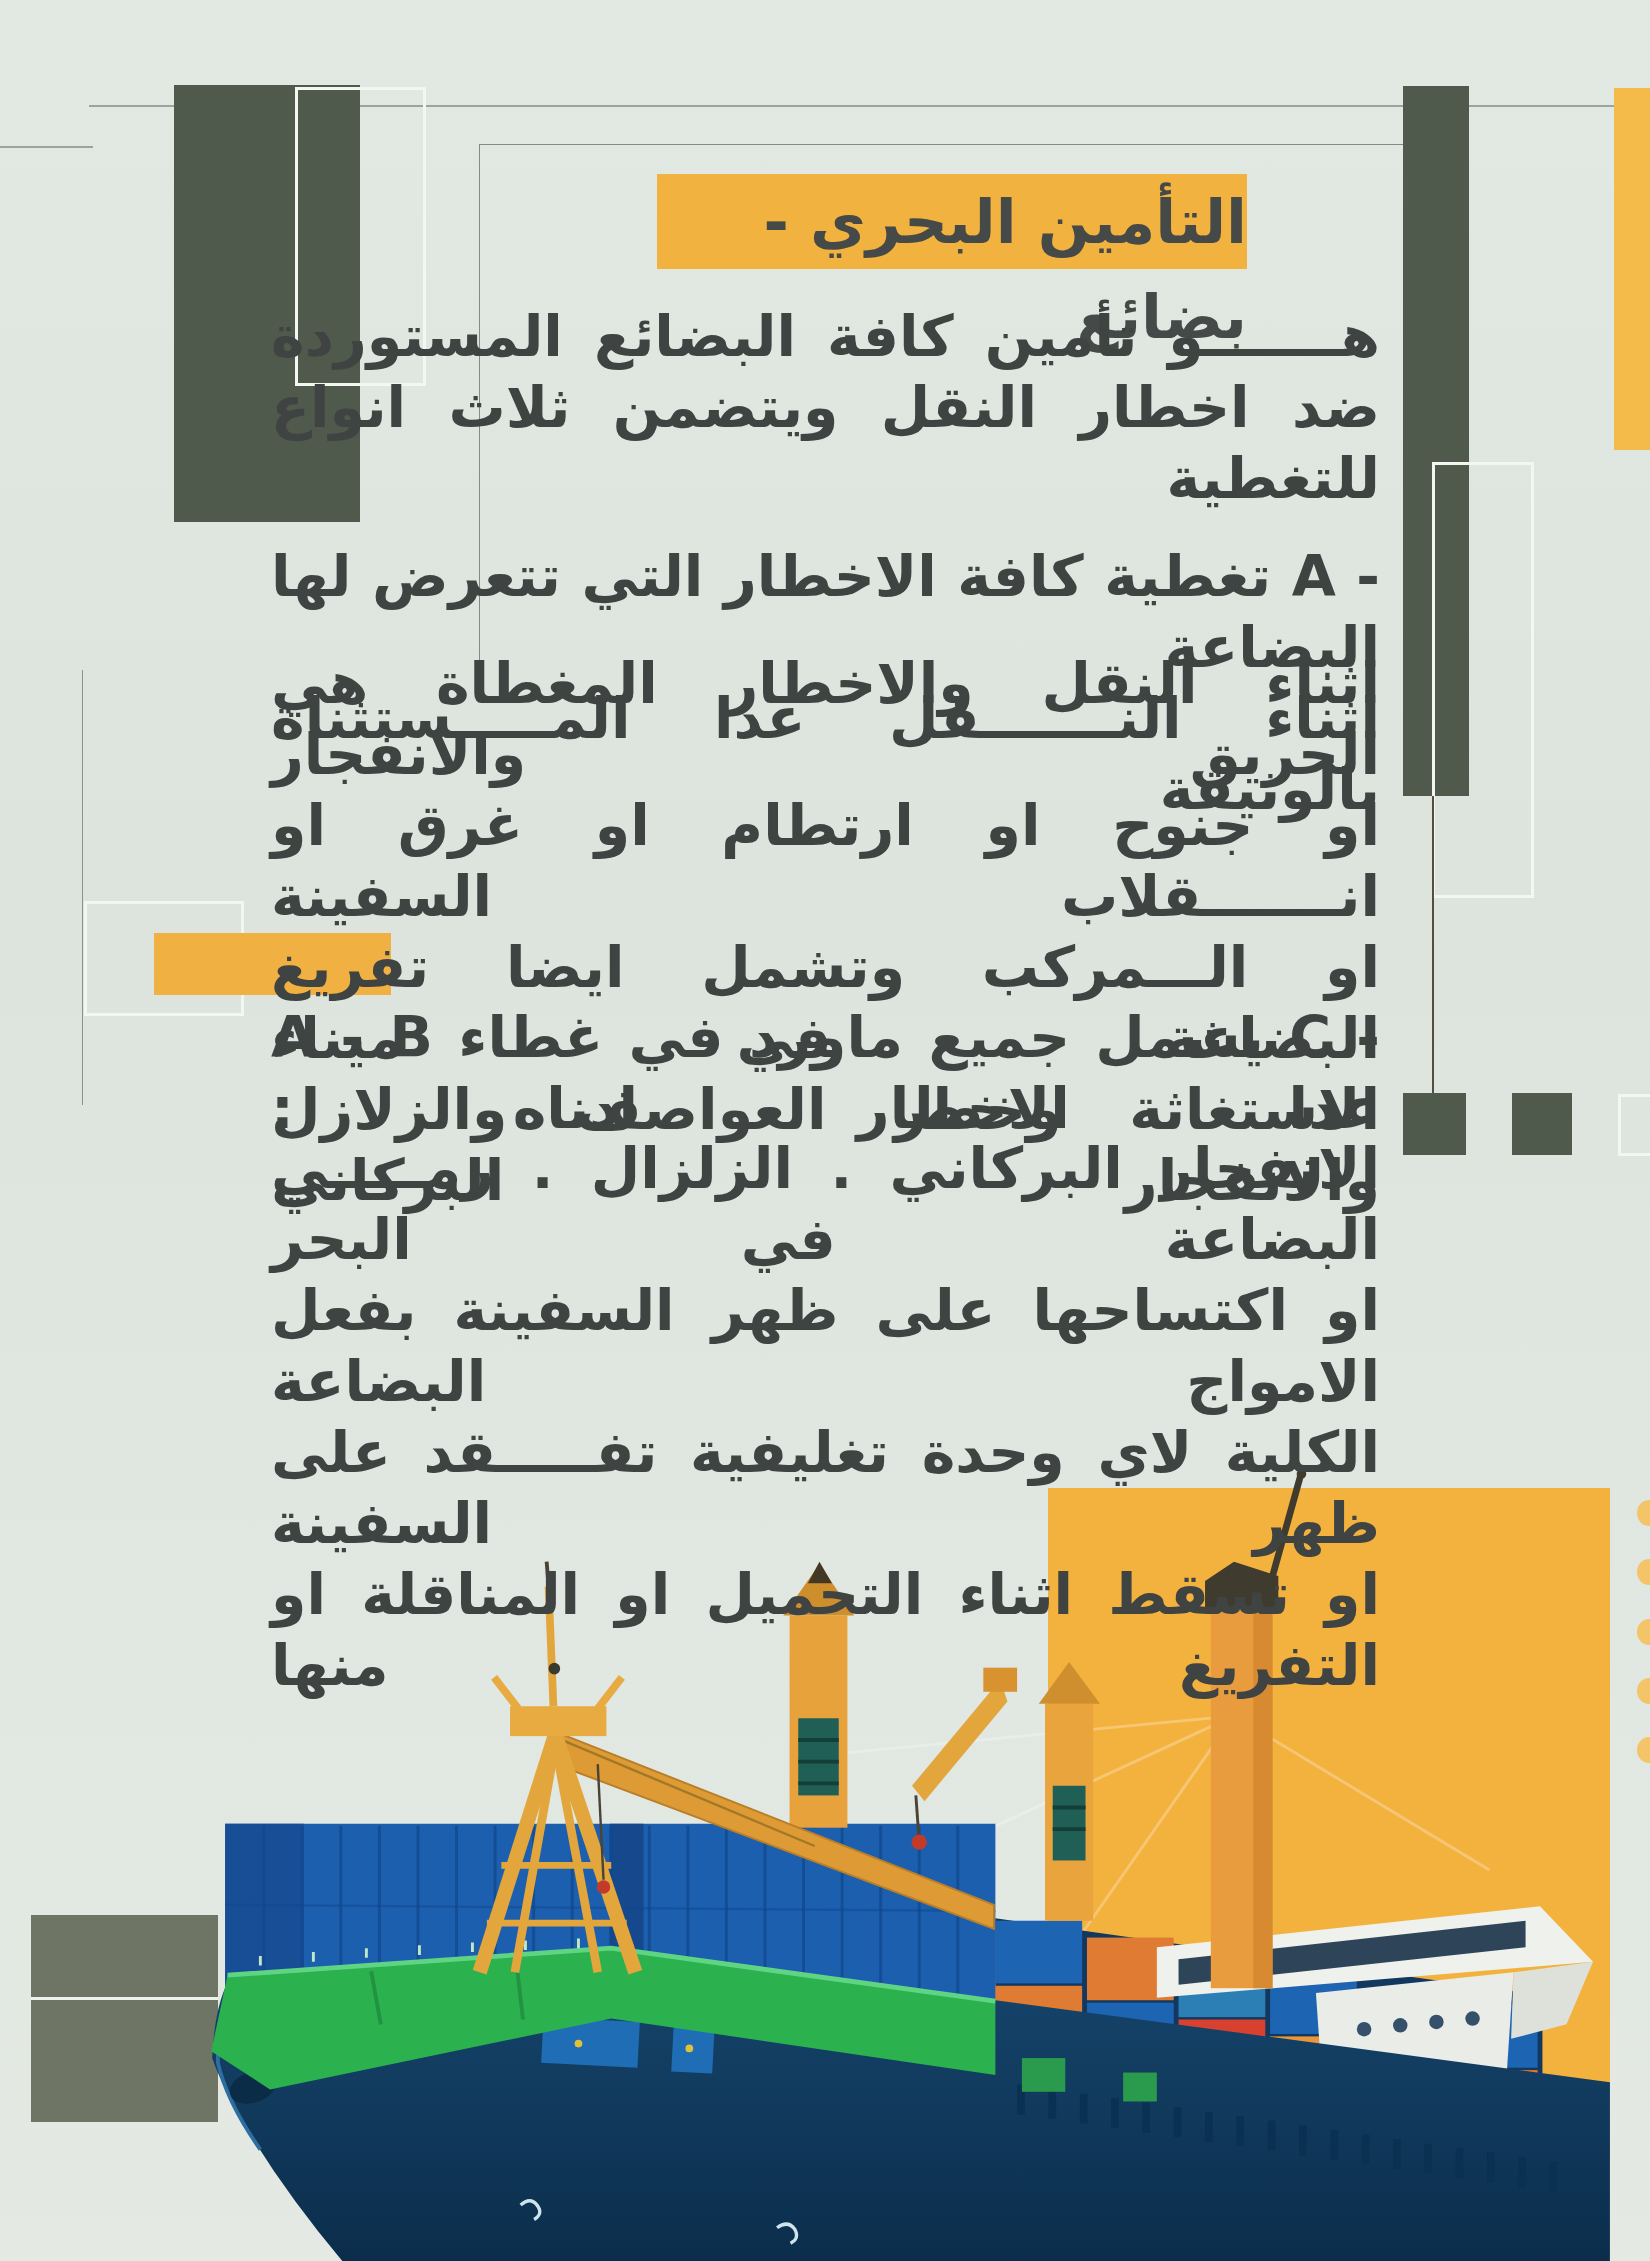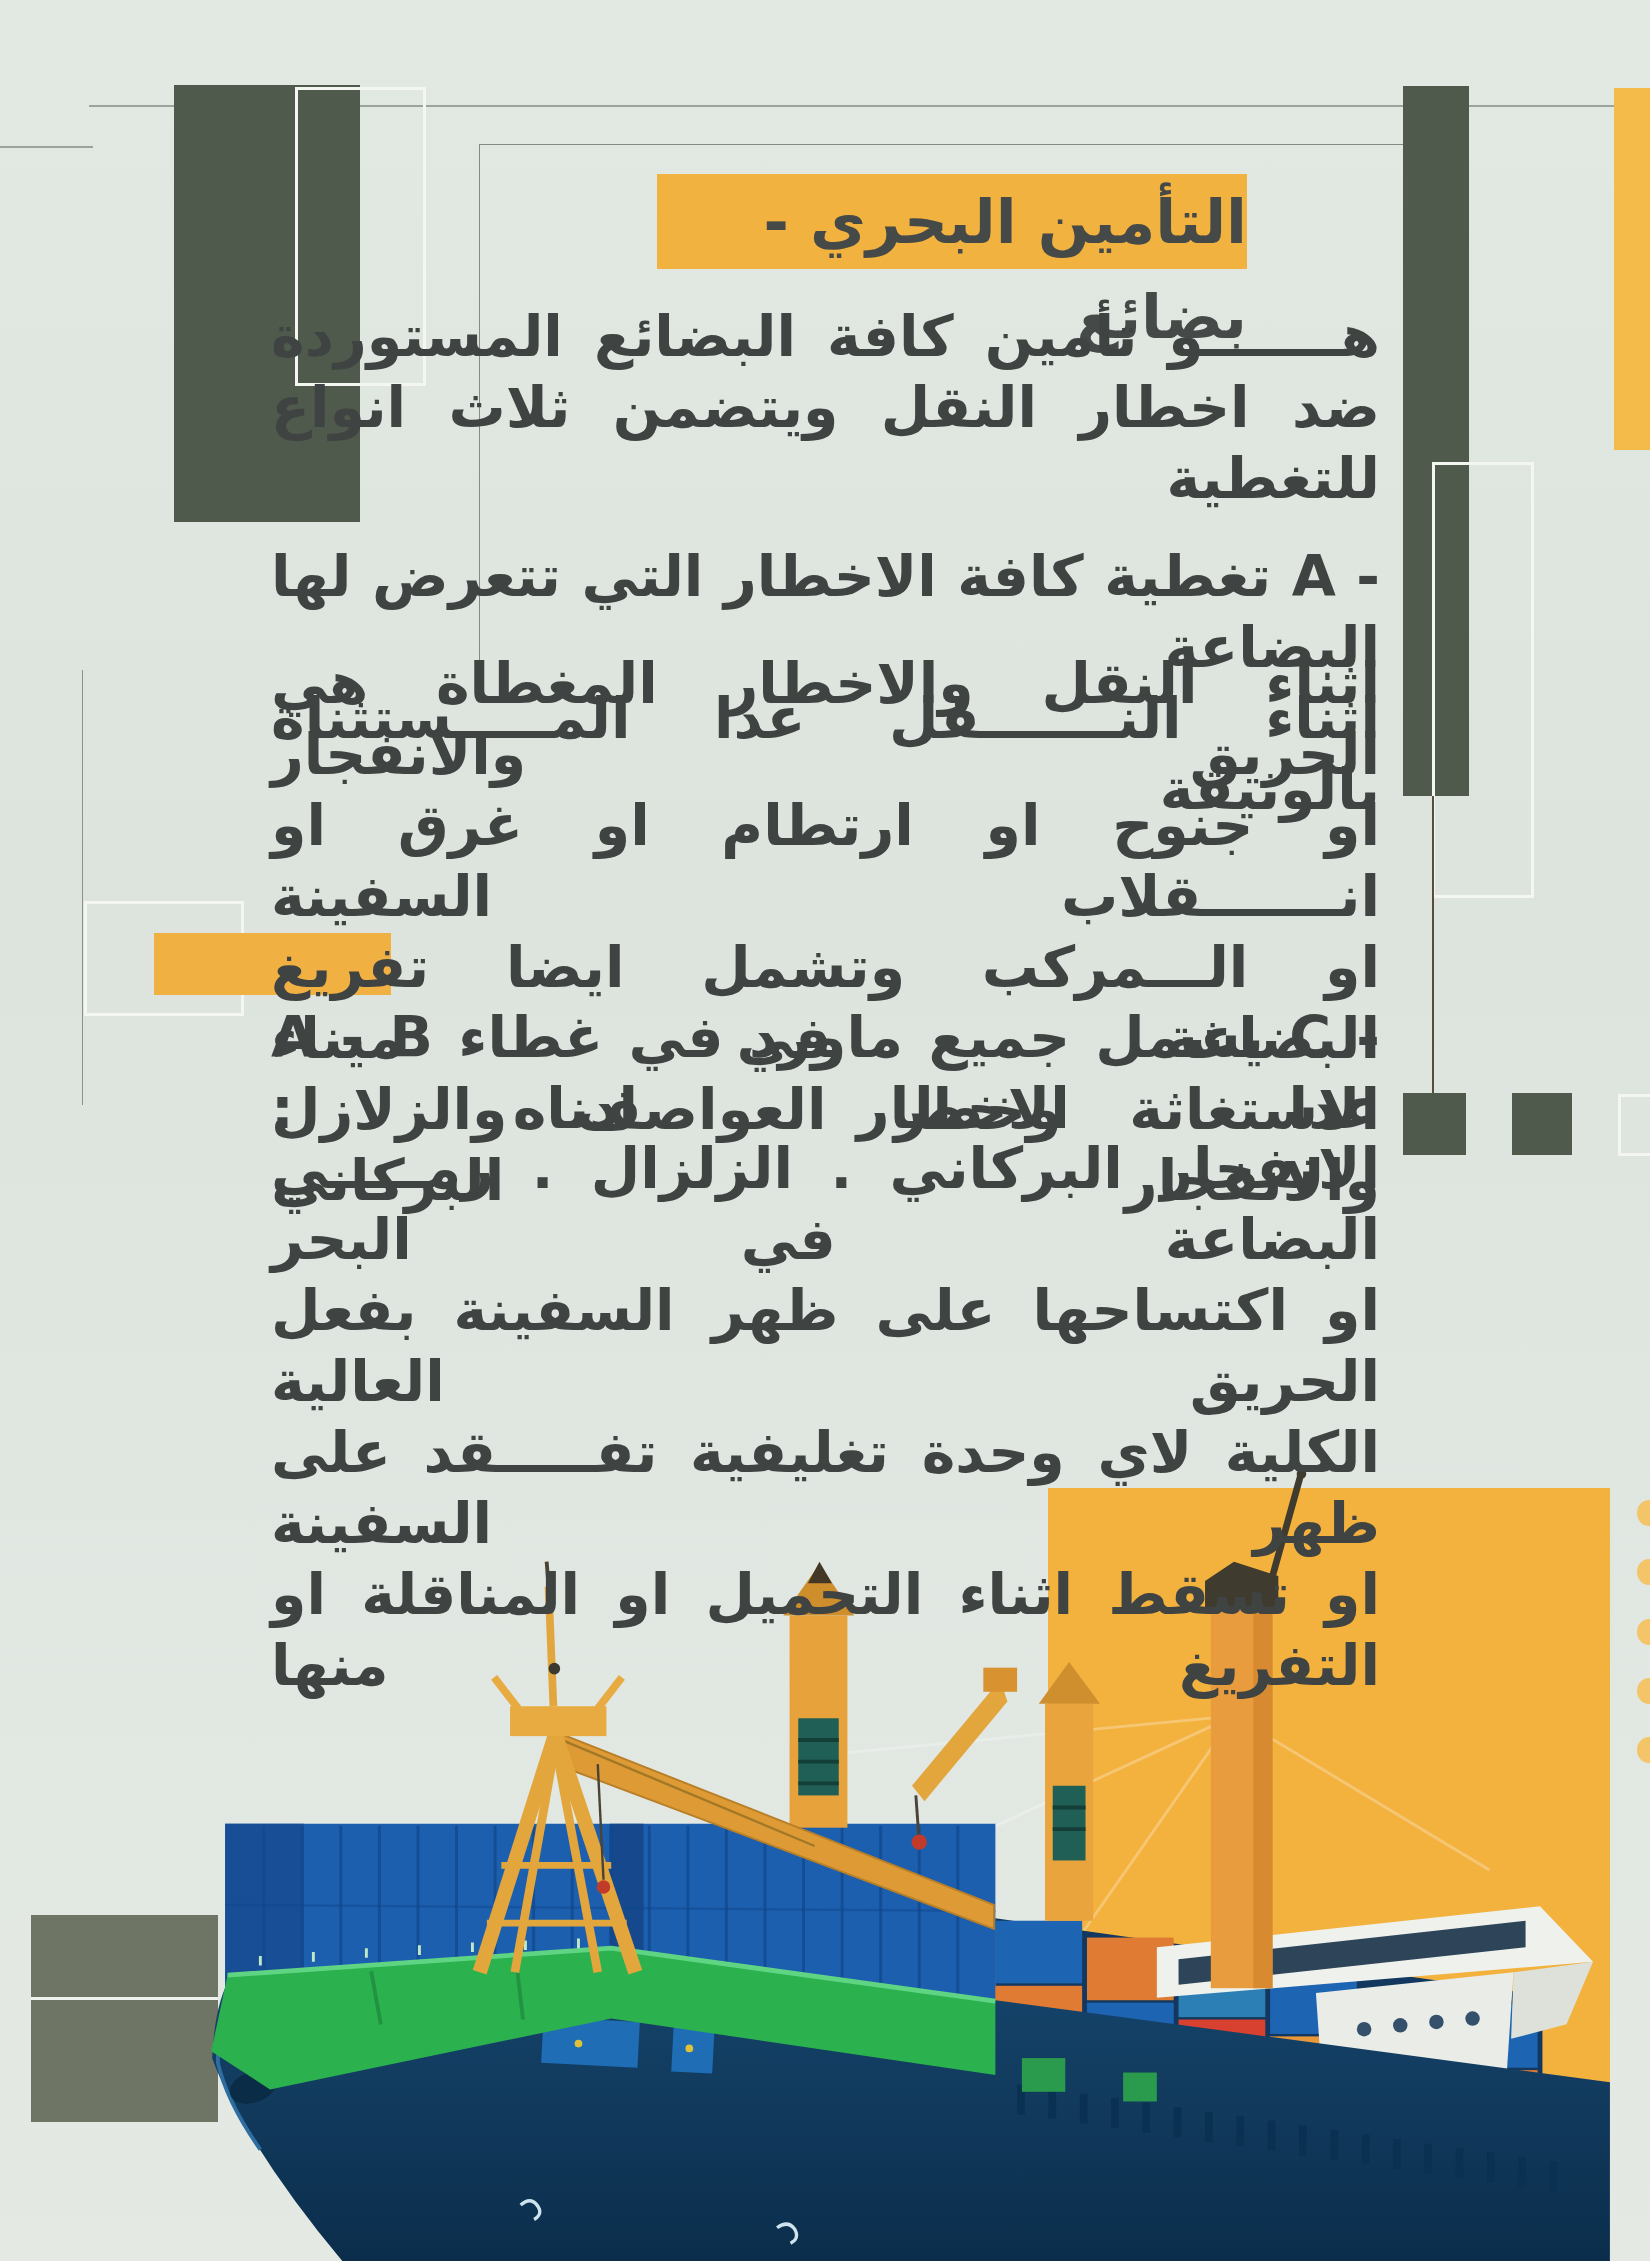--- a/index.html
+++ b/index.html
@@ -91,21 +91,21 @@
     <span class="ln">او الـــمركب وتشمل ايضا تفريغ البضاعة في ميناء</span>
     <span class="ln">الاستغاثة وخطر العواصف والزلازل والانفجار البركاني</span>
   </div>
 
   <div class="bodytext" style="top:1002px;">
     <span class="ln">- C يشمل جميع ماورد في غطاء A - B عدا الاخطار ادناه :</span>
   </div>
 
   <div class="bodytext" style="top:1133px;">
     <span class="ln">الانفجار البركاني . الزلزال . رمـــــي البضاعة في البحر</span>
-    <span class="ln">او اكتساحها على ظهر السفينة بفعل الحريق العالية</span>
+    <span class="ln">او اكتساحها على ظهر السفينة بفعل الامواج البضاعة</span>
     <span class="ln">الكلية لاي وحدة تغليفية تفـــــقد على ظهر السفينة</span>
     <span class="ln">او تسقط اثناء التحميل او المناقلة او التفريغ منها</span>
   </div>
 
   <svg id="ship-svg" width="1650" height="2261" viewBox="0 0 3423 4691" xmlns="http://www.w3.org/2000/svg">
     <defs>
       <linearGradient id="hullGrad" x1="0" y1="0" x2="0" y2="1">
         <stop offset="0" stop-color="#16466e"></stop>
         <stop offset="0.5" stop-color="#113a5d"></stop>
         <stop offset="1" stop-color="#0b2d4b"></stop>

